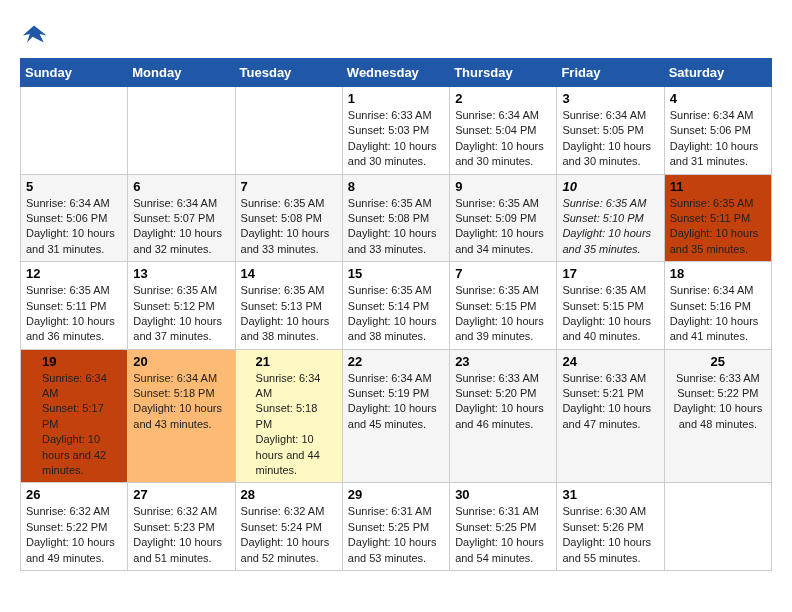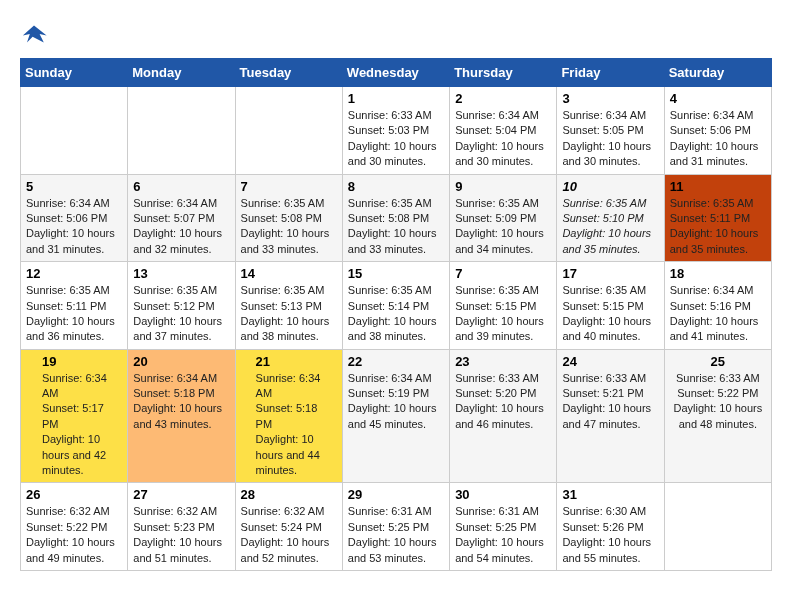--- a/index.html
+++ b/index.html
@@ -194,29 +194,29 @@
         <td>
           <div class="day-num">17</div>
           <div class="day-info">Sunrise: 6:35 AM<br>Sunset: 5:15 PM<br>Daylight: 10 hours and 40 minutes.</div>
         </td>
         <td>
           <div class="day-num">18</div>
           <div class="day-info">Sunrise: 6:34 AM<br>Sunset: 5:16 PM<br>Daylight: 10 hours and 41 minutes.</div>
         </td>
       </tr>
       <tr style="background: rgb(245, 245, 245);">
-        <td style="background: #fde047; padding-left: 21px;">
+        <td style="background: #c2410c; padding-left: 21px;">
           <div class="day-num">19</div>
           <div class="day-info">Sunrise: 6:34 AM<br>Sunset: 5:17 PM<br>Daylight: 10 hours and 42 minutes.</div>
         </td>
         <td style="background: #fdba74;">
           <div class="day-num">20</div>
           <div class="day-info">Sunrise: 6:34 AM<br>Sunset: 5:18 PM<br>Daylight: 10 hours and 43 minutes.</div>
         </td>
-        <td style="background: #fde047; padding-left: 20px;">
+        <td style="background: #fef9c3; padding-left: 20px;">
           <div class="day-num">21</div>
           <div class="day-info">Sunrise: 6:34 AM<br>Sunset: 5:18 PM<br>Daylight: 10 hours and 44 minutes.</div>
         </td>
         <td style="background: rgb(245, 245, 245);">
           <div class="day-num">22</div>
           <div class="day-info">Sunrise: 6:34 AM<br>Sunset: 5:19 PM<br>Daylight: 10 hours and 45 minutes.</div>
         </td>
         <td style="background: rgb(245, 245, 245);">
           <div class="day-num">23</div>
           <div class="day-info">Sunrise: 6:33 AM<br>Sunset: 5:20 PM<br>Daylight: 10 hours and 46 minutes.</div>

